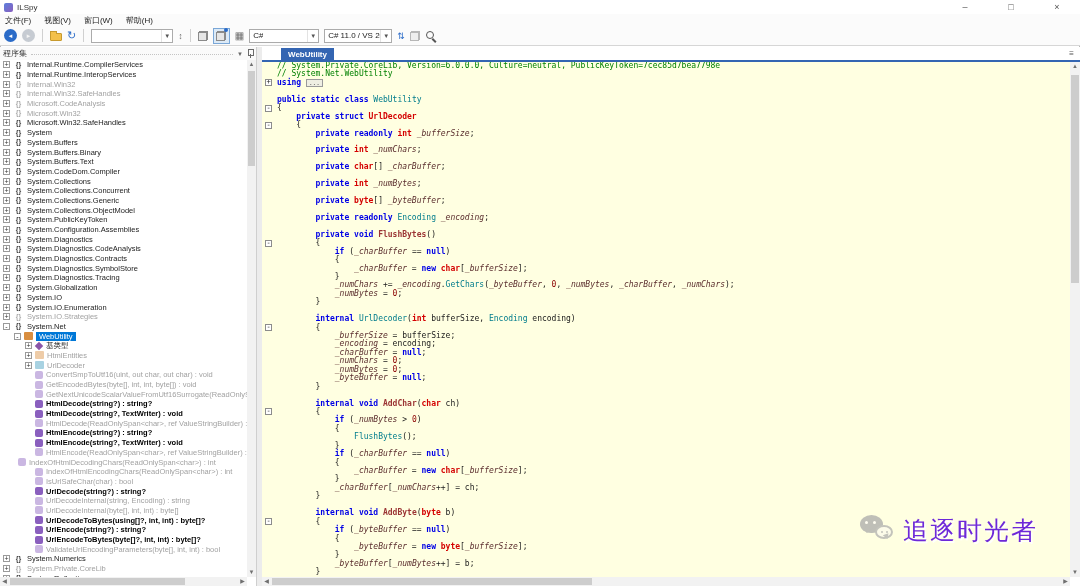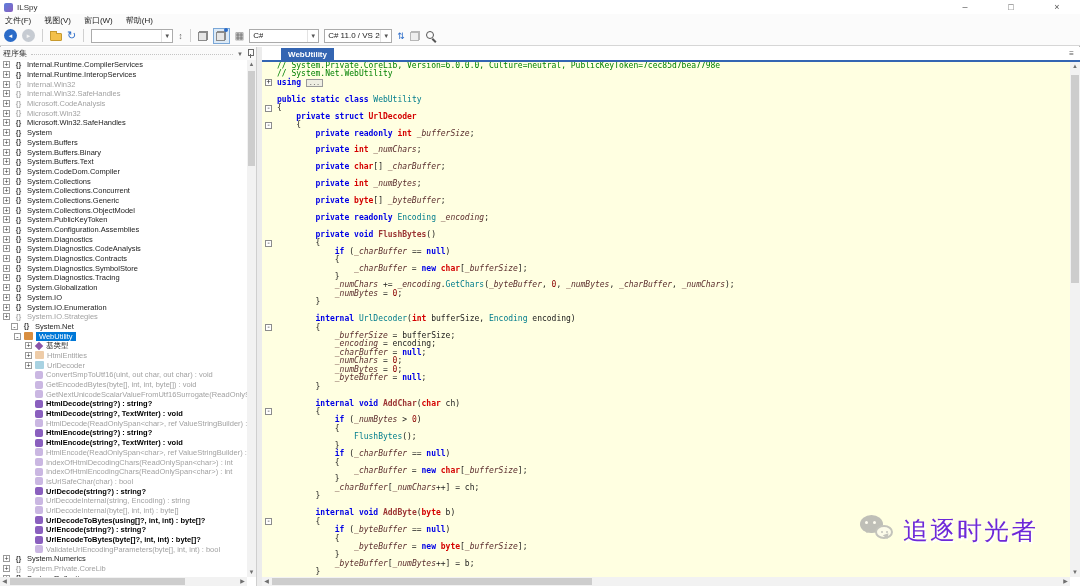--- a/index.html
+++ b/index.html
@@ -290,21 +290,21 @@
         <div class="trow tone-normal" style="padding-left: 3px;">
           <span class="texp">+</span>
           <span class="ticon i-namespace">{}</span>
           <span class="tlabel">System.IO.Enumeration</span>
         </div>
         <div class="trow tone-muted" style="padding-left: 3px;">
           <span class="texp">+</span>
           <span class="ticon i-namespace">{}</span>
           <span class="tlabel">System.IO.Strategies</span>
         </div>
-        <div class="trow tone-normal" style="padding-left: 11px;">
+        <div class="trow tone-normal" style="padding-left: 3px;">
           <span class="texp">-</span>
           <span class="ticon i-namespace">{}</span>
           <span class="tlabel">System.Net</span>
         </div>
         <div class="trow tone-selected" style="padding-left: 14px;">
           <span class="texp">-</span>
           <span class="ticon i-class"></span>
           <span class="tlabel">WebUtility</span>
         </div>
         <div class="trow tone-normal" style="padding-left: 25px;">
@@ -360,21 +360,21 @@
         <div class="trow tone-strong" style="padding-left: 25px;">
           <span class="texp none"></span>
           <span class="ticon i-method"></span>
           <span class="tlabel">HtmlEncode(string?, TextWriter) : void</span>
         </div>
         <div class="trow tone-muted" style="padding-left: 25px;">
           <span class="texp none"></span>
           <span class="ticon i-method"></span>
           <span class="tlabel">HtmlEncode(ReadOnlySpan&lt;char&gt;, ref ValueStringBuilder) : v</span>
         </div>
-        <div class="trow tone-muted" style="padding-left: 25px;">
+        <div class="trow tone-muted" style="padding-left: 8px;">
           <span class="texp none"></span>
           <span class="ticon i-method"></span>
           <span class="tlabel">IndexOfHtmlDecodingChars(ReadOnlySpan&lt;char&gt;) : int</span>
         </div>
         <div class="trow tone-muted" style="padding-left: 25px;">
           <span class="texp none"></span>
           <span class="ticon i-method"></span>
           <span class="tlabel">IndexOfHtmlEncodingChars(ReadOnlySpan&lt;char&gt;) : int</span>
         </div>
         <div class="trow tone-muted" style="padding-left: 25px;">

